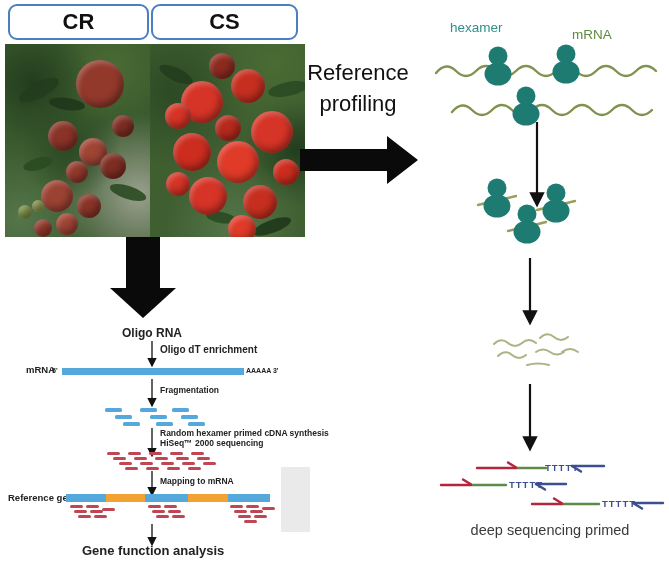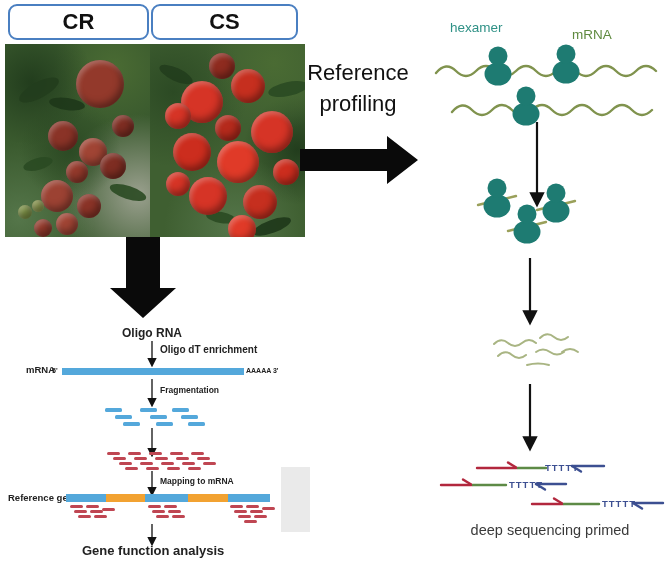--- a/index.html
+++ b/index.html
@@ -208,20 +208,24 @@
   <div class="abs" id="lbl-mrna2">mRNA</div>
   <div class="abs" id="lbl-library">deep sequencing primed</div>
 
   <div class="wf-label" id="lbl-total">Oligo RNA</div>
   <div class="wf-label" id="lbl-oligo">Oligo dT enrichment</div>
   <div class="wf-label" id="lbl-mrna">mRNA</div>
   <div class="wf-label" id="lbl-5p">5'</div>
   <div class="abs" id="bar-mrna"></div>
   <div class="wf-label" id="lbl-3p">AAAAA 3'</div>
   <div class="wf-label" id="lbl-frag">Fragmentation</div>
+  <div class="wf-label" id="lbl-cdna">
+    <div>Random hexamer primed cDNA synthesis</div>
+    <div>HiSeq™ 2000 sequencing</div>
+  </div>
   <div class="wf-label" id="lbl-map">Mapping to mRNA</div>
   <div class="wf-label" id="lbl-ref">Reference gene</div>
   <div class="abs" id="bar-ref">
     <div class="seg seg-blue" style="width:40px"></div>
     <div class="seg seg-orange" style="width:39px"></div>
     <div class="seg seg-blue" style="width:43px"></div>
     <div class="seg seg-orange" style="width:40px"></div>
     <div class="seg seg-blue" style="width:42px"></div>
   </div>
   <div class="wf-label" id="lbl-genefunc">Gene function analysis</div>

